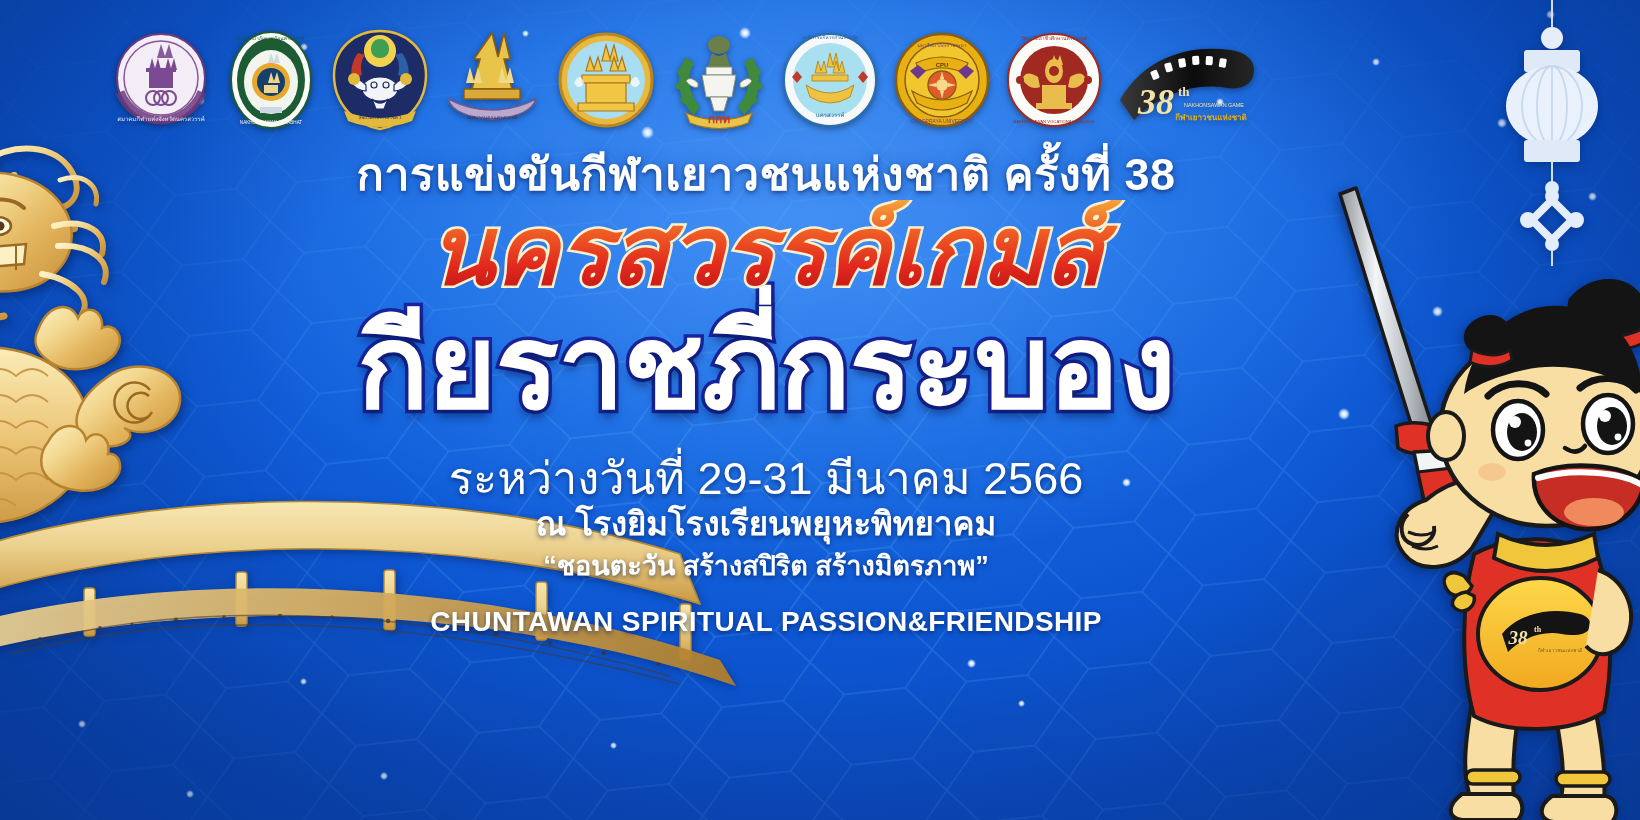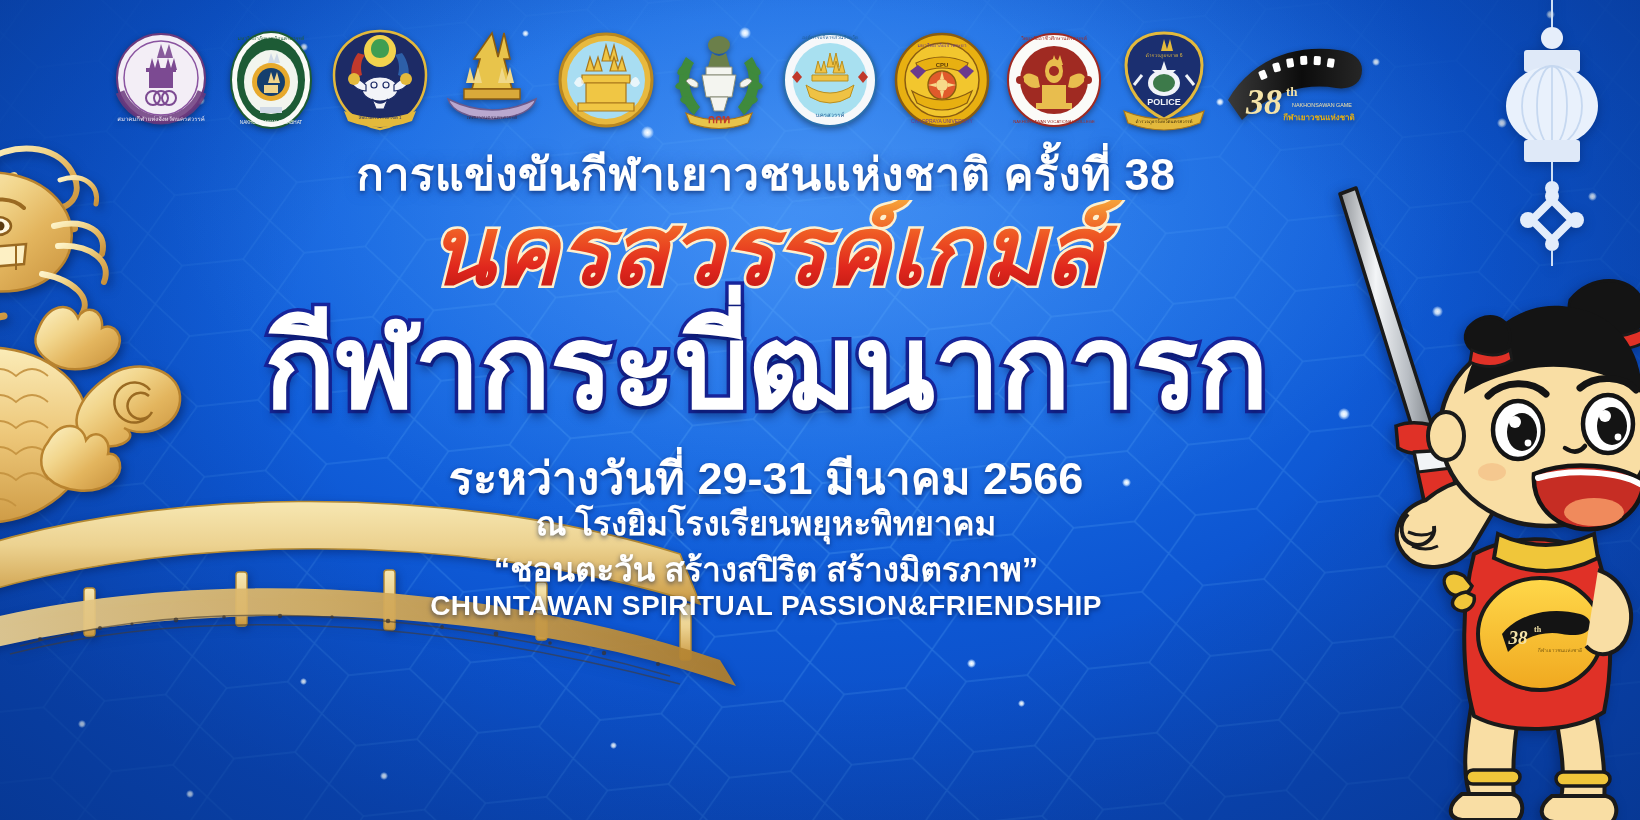--- a/index.html
+++ b/index.html
@@ -93,37 +93,37 @@
     color:#ffffff;
     letter-spacing:-1px;
     white-space:nowrap;
     -webkit-text-stroke:7px #18259e;
     paint-order:stroke fill;
     text-shadow:0 7px 10px rgba(0,18,70,.5);
   }
 
   .line-date {
     margin-top:26px;
-    font-size:45px; font-weight:700; color:#ffffff; line-height:1.18;
+    font-size:45px; font-weight:400; color:#ffffff; line-height:1.18;
     text-shadow:0 2px 5px rgba(0,20,70,.6);
     white-space:nowrap;
   }
   .line-venue {
     font-size:33px; font-weight:600; color:#ffffff; line-height:1.18;
     text-shadow:0 2px 5px rgba(0,20,70,.6);
     white-space:nowrap;
   }
   .line-slogan {
     margin-top:6px;
-    font-size:33px; font-weight:600; color:#ffffff; line-height:1.2;
+    font-size:27px; font-weight:600; color:#ffffff; line-height:1.2;
     text-shadow:0 2px 5px rgba(0,20,70,.6);
     white-space:nowrap;
   }
   .line-slogan-en {
-    margin-top:0;
+    margin-top:23px;
     font-size:28px; font-weight:bold; color:#ffffff; line-height:1.2;
     letter-spacing:.4px;
     text-shadow:0 2px 5px rgba(0,20,70,.6);
     white-space:nowrap;
   }
 </style>
 </head>
 <body>
 
 <div id="poster">
@@ -456,39 +456,20 @@
           <path d="M40 58 h24 v18 h-24z"></path>
           <path d="M34 76 h36 v6 h-36z"></path>
         </g>
         <circle cx="18" cy="53" r="4" fill="#a02a22"></circle>
         <circle cx="86" cy="53" r="4" fill="#a02a22"></circle>
         <text x="52" y="13" font-size="5" fill="#a02a22" text-anchor="middle" font-family="'Liberation Sans',sans-serif">วิทยาลัยอาชีวศึกษานครสวรรค์</text>
         <text x="52" y="96" font-size="4.2" fill="#a02a22" text-anchor="middle" font-family="'Liberation Sans',sans-serif">NAKHONSAWAN VOCATIONAL COLLEGE</text>
       </svg>
     </div>
 
-    <div class="logo">
-      <svg width="100" height="106" viewBox="0 0 100 106">
-        <path d="M50 6 C72 6 88 18 88 38 C88 62 72 82 50 92 C28 82 12 62 12 38 C12 18 28 6 50 6 Z" fill="#1b2f70" stroke="#e3b93c" stroke-width="3"></path>
-        <path d="M50 12 l3 10 3 -10 3 12 h-12z" fill="#e3b93c"></path>
-        <g fill="#f0f3f8">
-          <path d="M50 34 l3 9 9 0 -7 6 3 9 -8 -6 -8 6 3 -9 -7 -6 9 0z"></path>
-          <ellipse cx="50" cy="56" rx="16" ry="13" fill="#f0f3f8"></ellipse>
-        </g>
-        <ellipse cx="50" cy="56" rx="11" ry="9" fill="#3d7a4a"></ellipse>
-        <g stroke="#f0f3f8" stroke-width="3" fill="none">
-          <path d="M28 48 l-8 10"></path>
-            <path d="M72 48 l8 10"></path>
-        </g>
-        <text x="50" y="78" font-size="9" font-weight="bold" fill="#f0f3f8" text-anchor="middle" font-family="'Liberation Sans',sans-serif">POLICE</text>
-        <path d="M10 84 q40 16 80 0 l-4 12 q-36 14 -72 0z" fill="#e3b93c" stroke="#a8761a" stroke-width="1.2"></path>
-        <text x="50" y="96" font-size="4.6" fill="#3a2a08" text-anchor="middle" font-family="'Liberation Sans',sans-serif">ตำรวจภูธรจังหวัดนครสวรรค์</text>
-        <text x="50" y="30" font-size="5" fill="#e3b93c" text-anchor="middle" font-family="'Liberation Sans',sans-serif">ตำรวจภูธรภาค 6</text>
-      </svg>
-    </div>
 
     <div class="logo">
       <svg width="142" height="104" viewBox="0 0 142 104">
         <defs>
           <linearGradient id="mk" x1="0" y1="0" x2="1" y2="0">
             <stop offset="0%" stop-color="#3a3a3a"></stop>
             <stop offset="55%" stop-color="#0c0c0c"></stop>
             <stop offset="100%" stop-color="#262626"></stop>
           </linearGradient>
         </defs>
@@ -639,21 +620,21 @@
             <stop offset="0%" stop-color="#f6a93c"></stop>
             <stop offset="34%" stop-color="#ef5a24"></stop>
             <stop offset="66%" stop-color="#e0271d"></stop>
             <stop offset="100%" stop-color="#b3150f"></stop>
           </linearGradient>
         </defs>
         <text x="360" y="84" text-anchor="middle" font-family="'Liberation Sans',sans-serif" font-size="96" font-weight="bold" font-style="italic" fill="url(#wmG)" stroke="#fdf0cf" stroke-width="5" paint-order="stroke fill">นครสวรรค์เกมส์</text>
       </svg>
     </div>
 
-    <div class="bigtitle">กีฬากระบี่ฒนาการก</div>
+    <div class="bigtitle">กียราชภี่กระบอง</div>
 
     <div class="line-date">ระหว่างวันที่ 29-31 มีนาคม  2566</div>
     <div class="line-venue">ณ โรงยิมโรงเรียนพยุหะพิทยาคม</div>
     <div class="line-slogan">“ชอนตะวัน สร้างสปิริต สร้างมิตรภาพ”</div>
     <div class="line-slogan-en">CHUNTAWAN SPIRITUAL PASSION&amp;FRIENDSHIP</div>
   </div>
 
   <div class="vignette"></div>
 </div>
 

